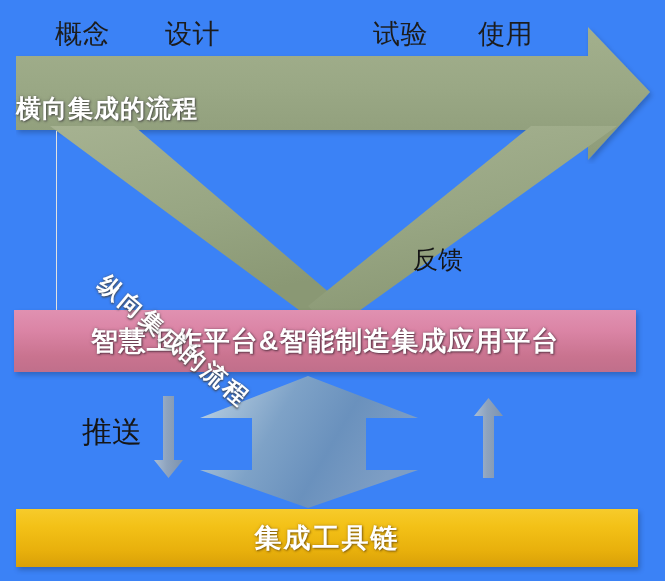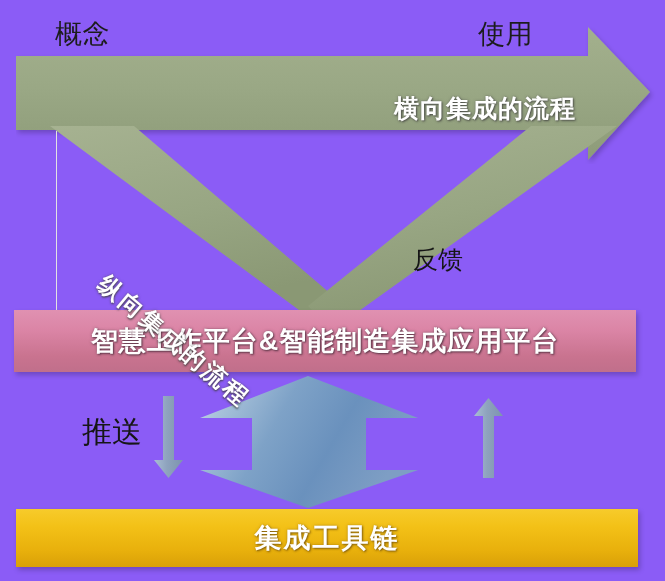--- a/index.html
+++ b/index.html
@@ -7,21 +7,21 @@
     padding: 0;
     background: #ffffff;
   }
   body {
     font-family: "Liberation Sans", "DejaVu Sans", sans-serif;
   }
   #stage {
     position: relative;
     width: 665px;
     height: 581px;
-    background: #8b5cf6;
+    background: #3b82f6;
     overflow: hidden;
   }
 
   
   .stage-label {
     position: absolute;
     top: 17px;
     font-size: 27px;
     color: #1c1c1c;
     font-weight: 400;
@@ -36,21 +36,21 @@
     left: 16px;
     top: 24px;
     width: 640px;
     height: 140px;
   }
   #h-arrow-label {
     position: absolute;
     left: 0;
     top: 68px;
     width: 560px;
-    text-align: right;
+    text-align: left;
     font-size: 25px;
     font-weight: bold;
     color: #ffffff;
     text-shadow: 1px 1px 2px rgba(60,60,60,.75), 0 0 3px rgba(80,80,80,.5);
     letter-spacing: 1px;
     z-index: 5;
   }
 
   
   #v-wrap {
@@ -149,20 +149,22 @@
     text-shadow: 1px 1px 2px rgba(120,85,10,.85), 0 0 3px rgba(140,100,20,.5);
     letter-spacing: 2px;
   }
 </style>
 </head>
 <body>
 
 <div id="stage">
 
   <div class="stage-label" style="left:55px">概念</div>
+  <div class="stage-label" style="left:165px">设计</div>
+  <div class="stage-label" style="left:373px">试验</div>
   <div class="stage-label" style="left:478px">使用</div>
 
   <div id="h-arrow-wrap">
     <svg width="640" height="140" viewBox="0 0 640 140">
       <defs>
         <linearGradient id="gradGreenH" x1="0" y1="0" x2="0" y2="1">
           <stop offset="0%" stop-color="#a3b08d"></stop>
           <stop offset="45%" stop-color="#9aa885"></stop>
           <stop offset="100%" stop-color="#8d9b78"></stop>
         </linearGradient>

